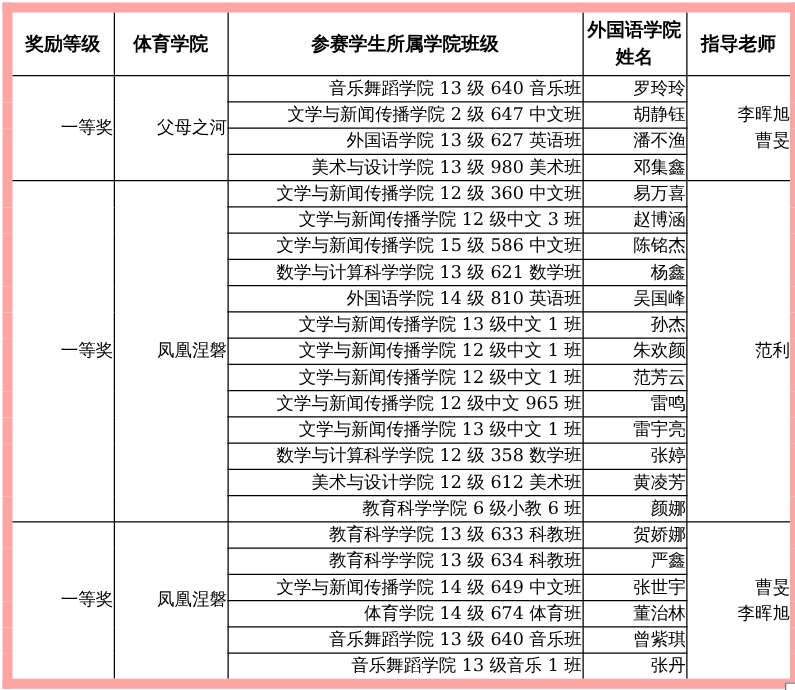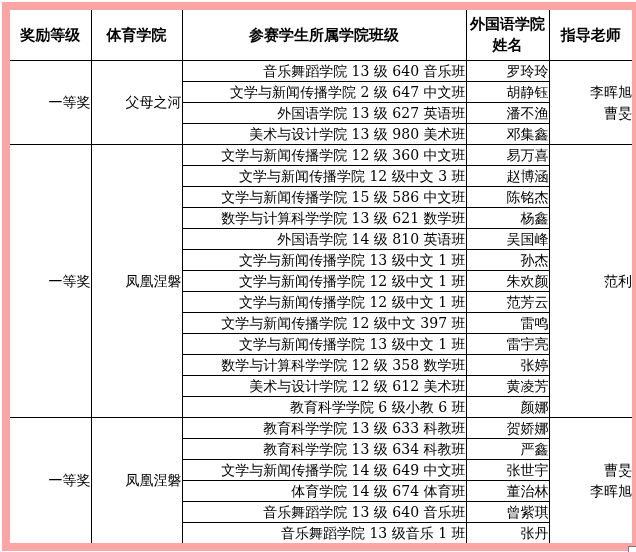--- a/index.html
+++ b/index.html
@@ -129,21 +129,21 @@
       </tr>
       <tr>
         <td class="cell-class">文学与新闻传播学院 12 级中文 1 班</td>
         <td class="cell-center">朱欢颜</td>
       </tr>
       <tr>
         <td class="cell-class">文学与新闻传播学院 12 级中文 1 班</td>
         <td class="cell-center">范芳云</td>
       </tr>
       <tr>
-        <td class="cell-class">文学与新闻传播学院 12 级中文 397 班</td>
+        <td class="cell-class">文学与新闻传播学院 12 级中文 965 班</td>
         <td class="cell-center">雷鸣</td>
       </tr>
       <tr>
         <td class="cell-class">文学与新闻传播学院 13 级中文 1 班</td>
         <td class="cell-center">雷宇亮</td>
       </tr>
       <tr>
         <td class="cell-class">数学与计算科学学院 12 级 358 数学班</td>
         <td class="cell-center">张婷</td>
       </tr>

